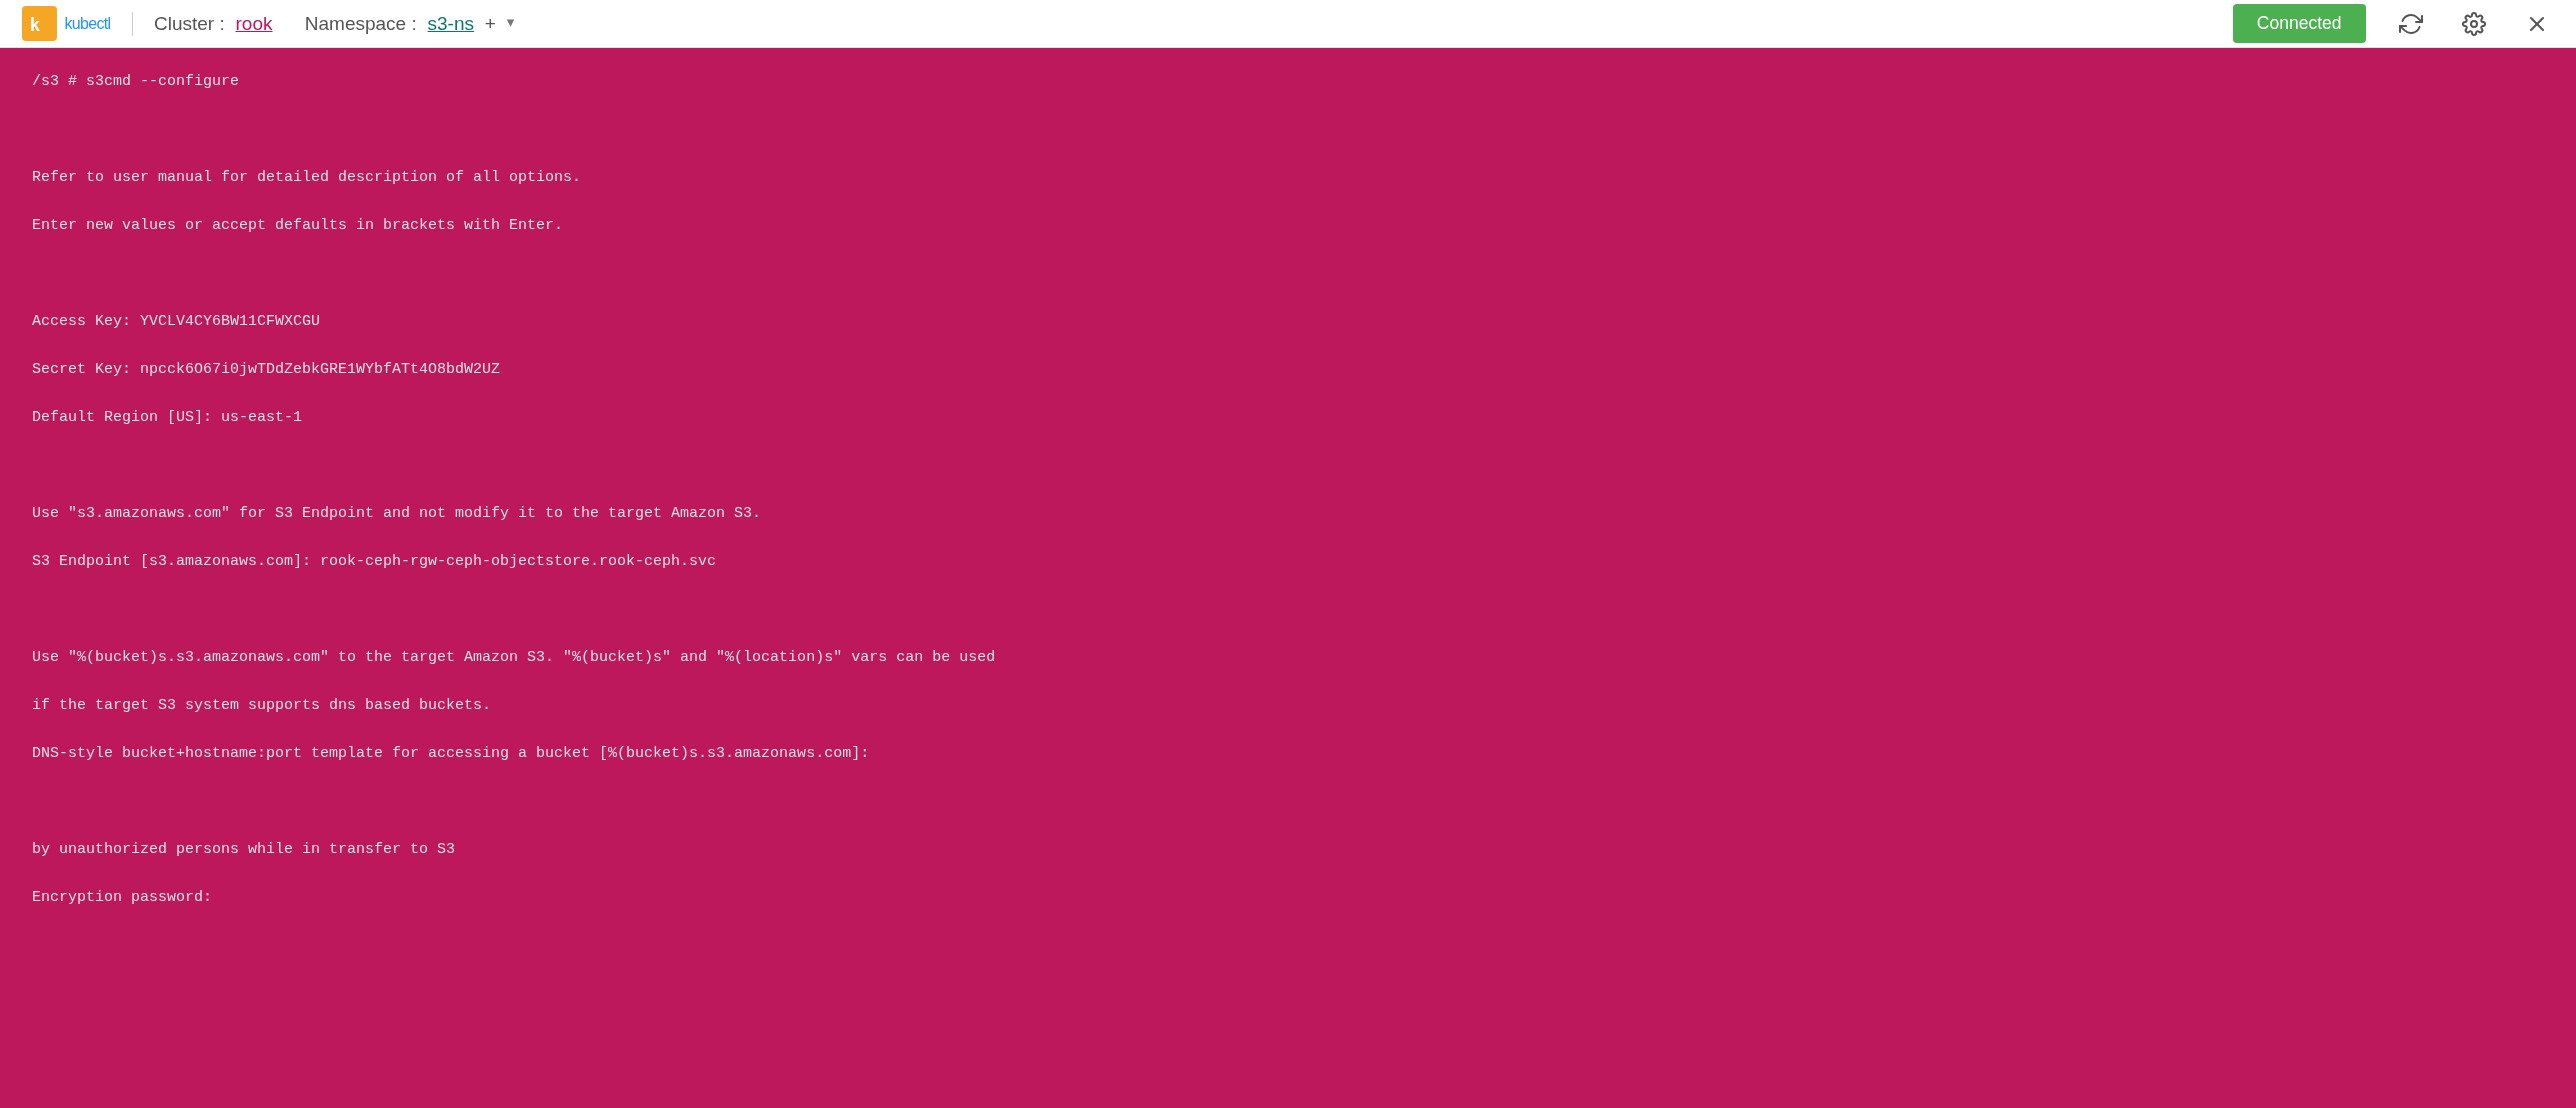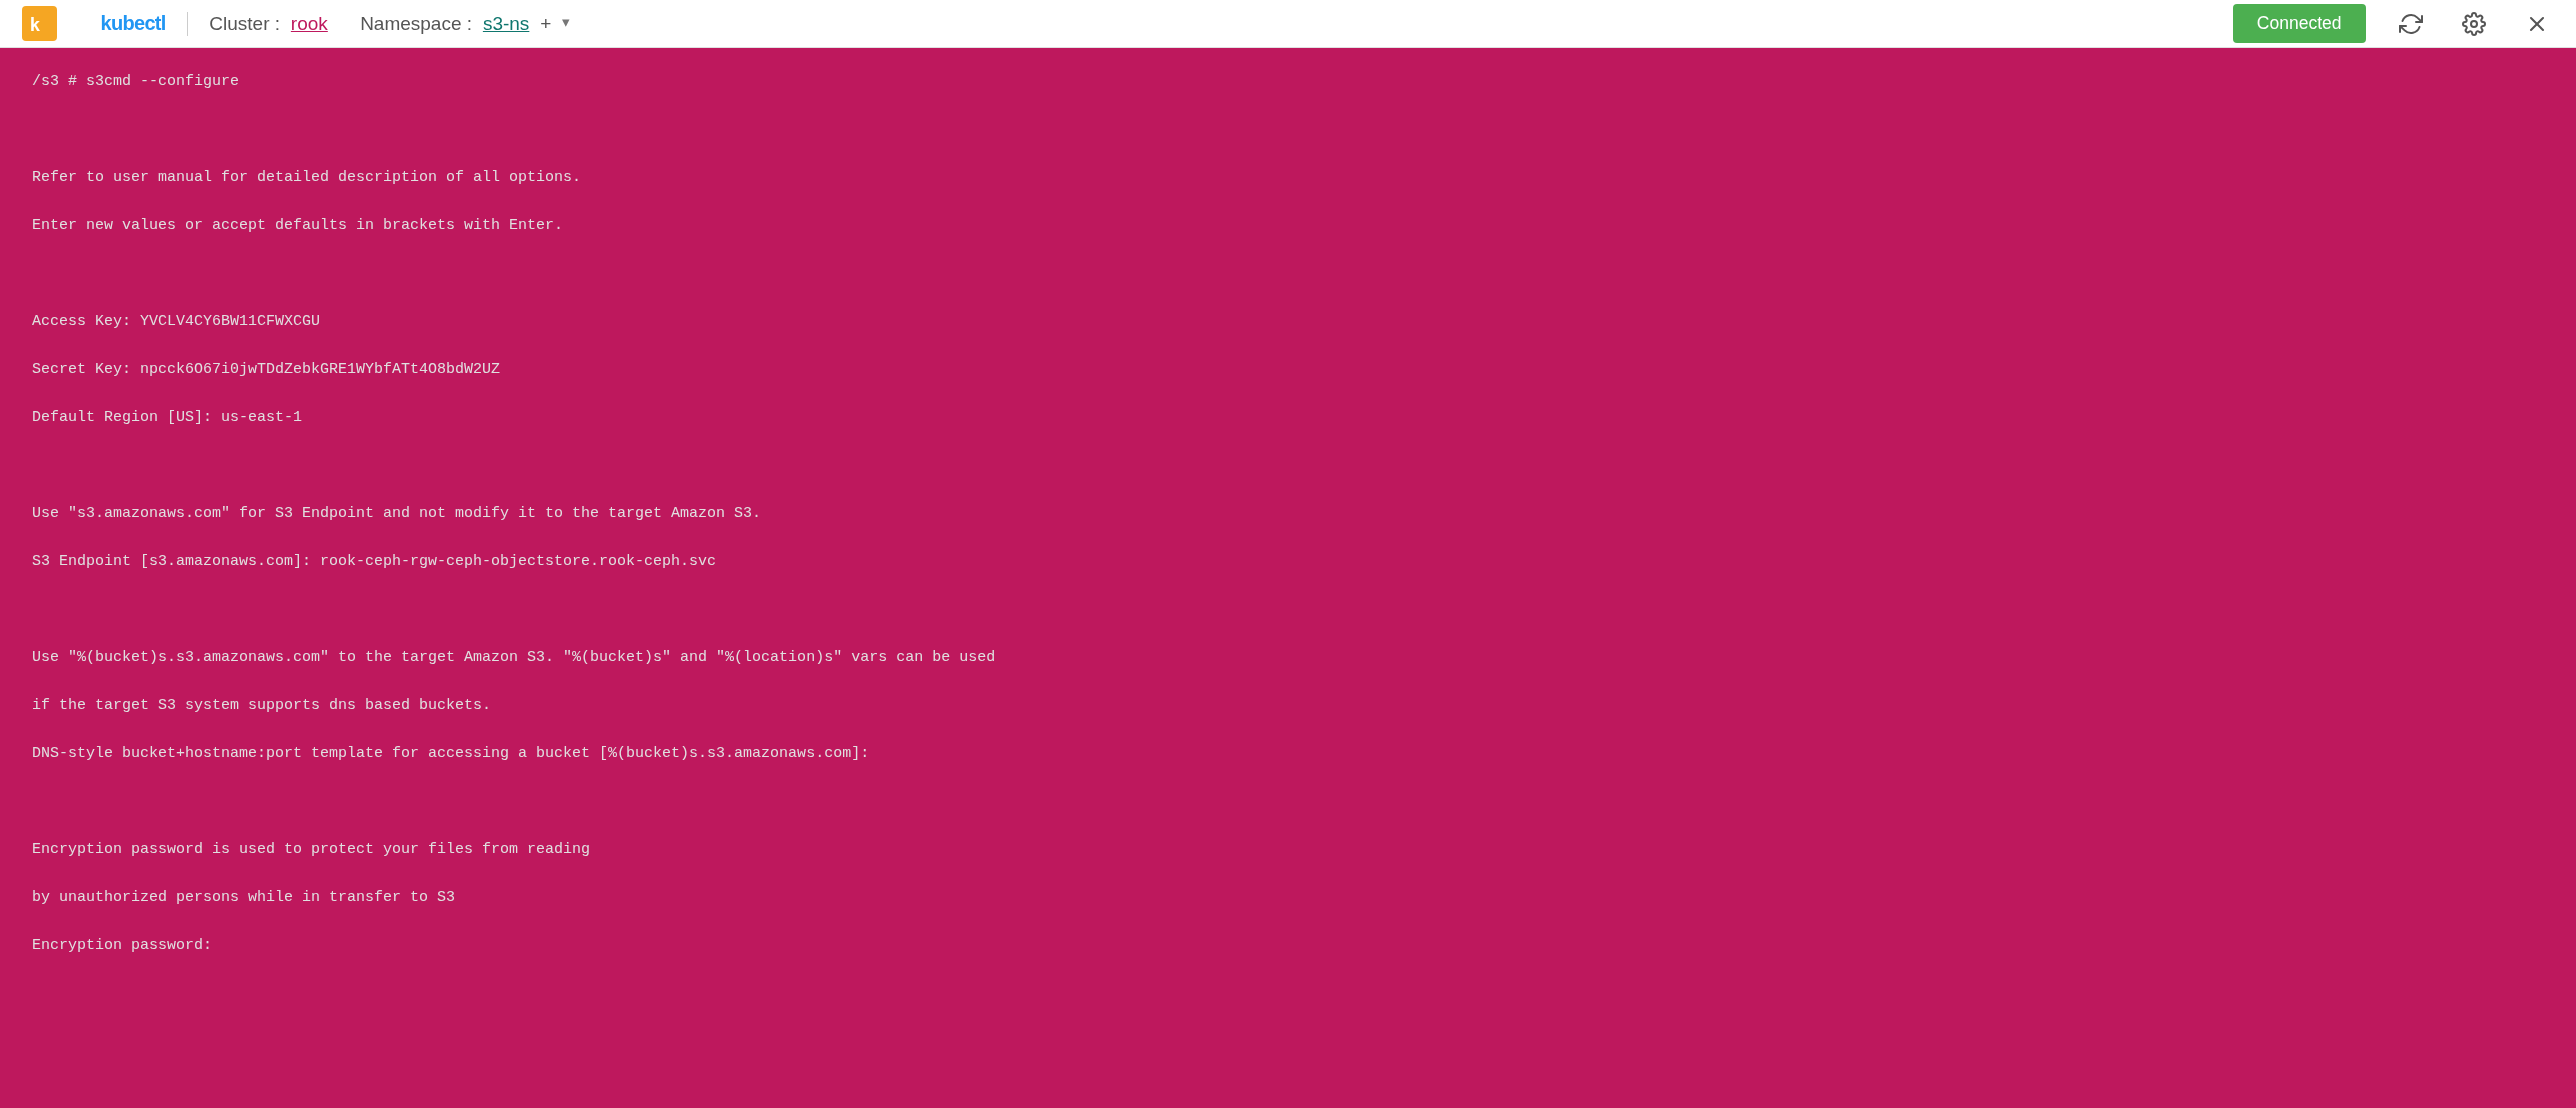--- a/index.html
+++ b/index.html
@@ -41,25 +41,24 @@
       border-radius: 4px;
       display: flex;
       align-items: center;
       justify-content: center;
       font-weight: bold;
       color: white;
       font-size: 13.5px;
     }
 
     .app-name {
-      font-size: 20px;
-      font-weight: 700;
+      font-size: 16px;
+      font-weight: 400;
       color: #2196F3;
       letter-spacing: -0.7px;
-      margin-left: 36px;
     }
 
     .nav-separator {
       width: 0.7px;
       height: 24px;
       background: #ccc;
       margin: 0 21.5px;
     }
 
     .cluster-area {
@@ -215,21 +214,20 @@
 <span class="terminal-line">Secret Key: npcck6O67i0jwTDdZebkGRE1WYbfATt4O8bdW2UZ</span>
 <span class="terminal-line">Default Region [US]: us-east-1</span>
 <span class="terminal-line"></span>
 <span class="terminal-line">Use "s3.amazonaws.com" for S3 Endpoint and not modify it to the target Amazon S3.</span>
 <span class="terminal-line">S3 Endpoint [s3.amazonaws.com]: rook-ceph-rgw-ceph-objectstore.rook-ceph.svc</span>
 <span class="terminal-line"></span>
 <span class="terminal-line">Use "%(bucket)s.s3.amazonaws.com" to the target Amazon S3. "%(bucket)s" and "%(location)s" vars can be used</span>
 <span class="terminal-line">if the target S3 system supports dns based buckets.</span>
 <span class="terminal-line">DNS-style bucket+hostname:port template for accessing a bucket [%(bucket)s.s3.amazonaws.com]:</span>
 <span class="terminal-line"></span>
-<span class="terminal-line">Encryption password is used to protect your files from reading</span>
 <span class="terminal-line">by unauthorized persons while in transfer to S3</span>
 <span class="terminal-line">Encryption password:</span>
 <span class="terminal-line"></span>
 
 
 
 
 
 
 

